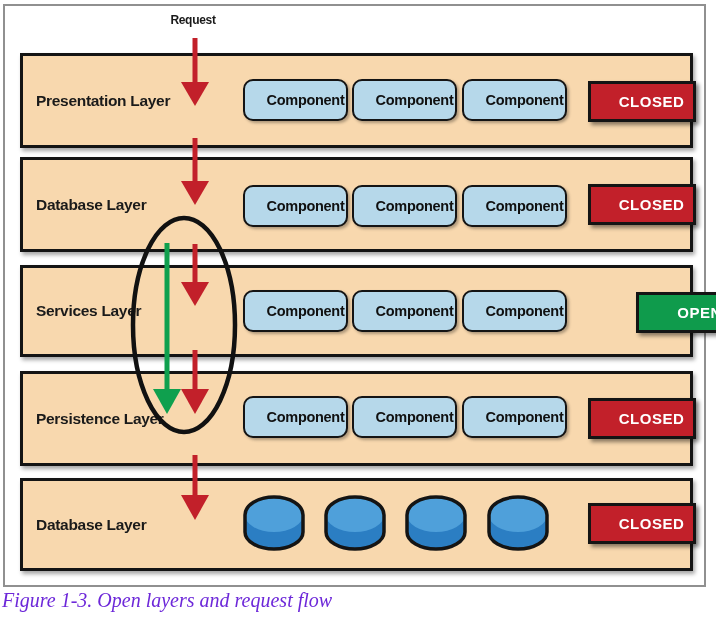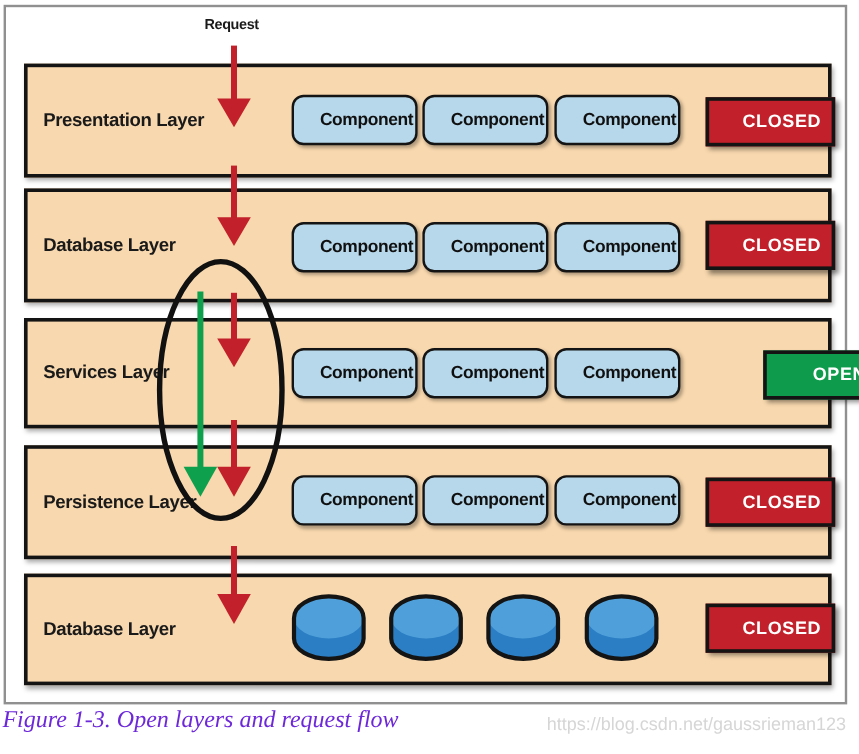--- a/index.html
+++ b/index.html
@@ -165,15 +165,14 @@
       <line class="arrow-shaft red" x1="195" y1="455" x2="195" y2="497"></line>
       <polygon class="arrow-head red-f" points="181,495 209,495 195,520"></polygon>
     </g>
     <g>
       <line class="arrow-shaft green" x1="167" y1="243" x2="167" y2="391"></line>
       <polygon class="arrow-head green-f" points="153,389 181,389 167,414"></polygon>
     </g>
   </svg>
 
   <div class="caption">Figure 1-3. Open layers and request flow</div>
-  <div class="watermark">https://blog.csdn.net/gaussrieman123</div>
 
 </div>
 
 </body></html>

